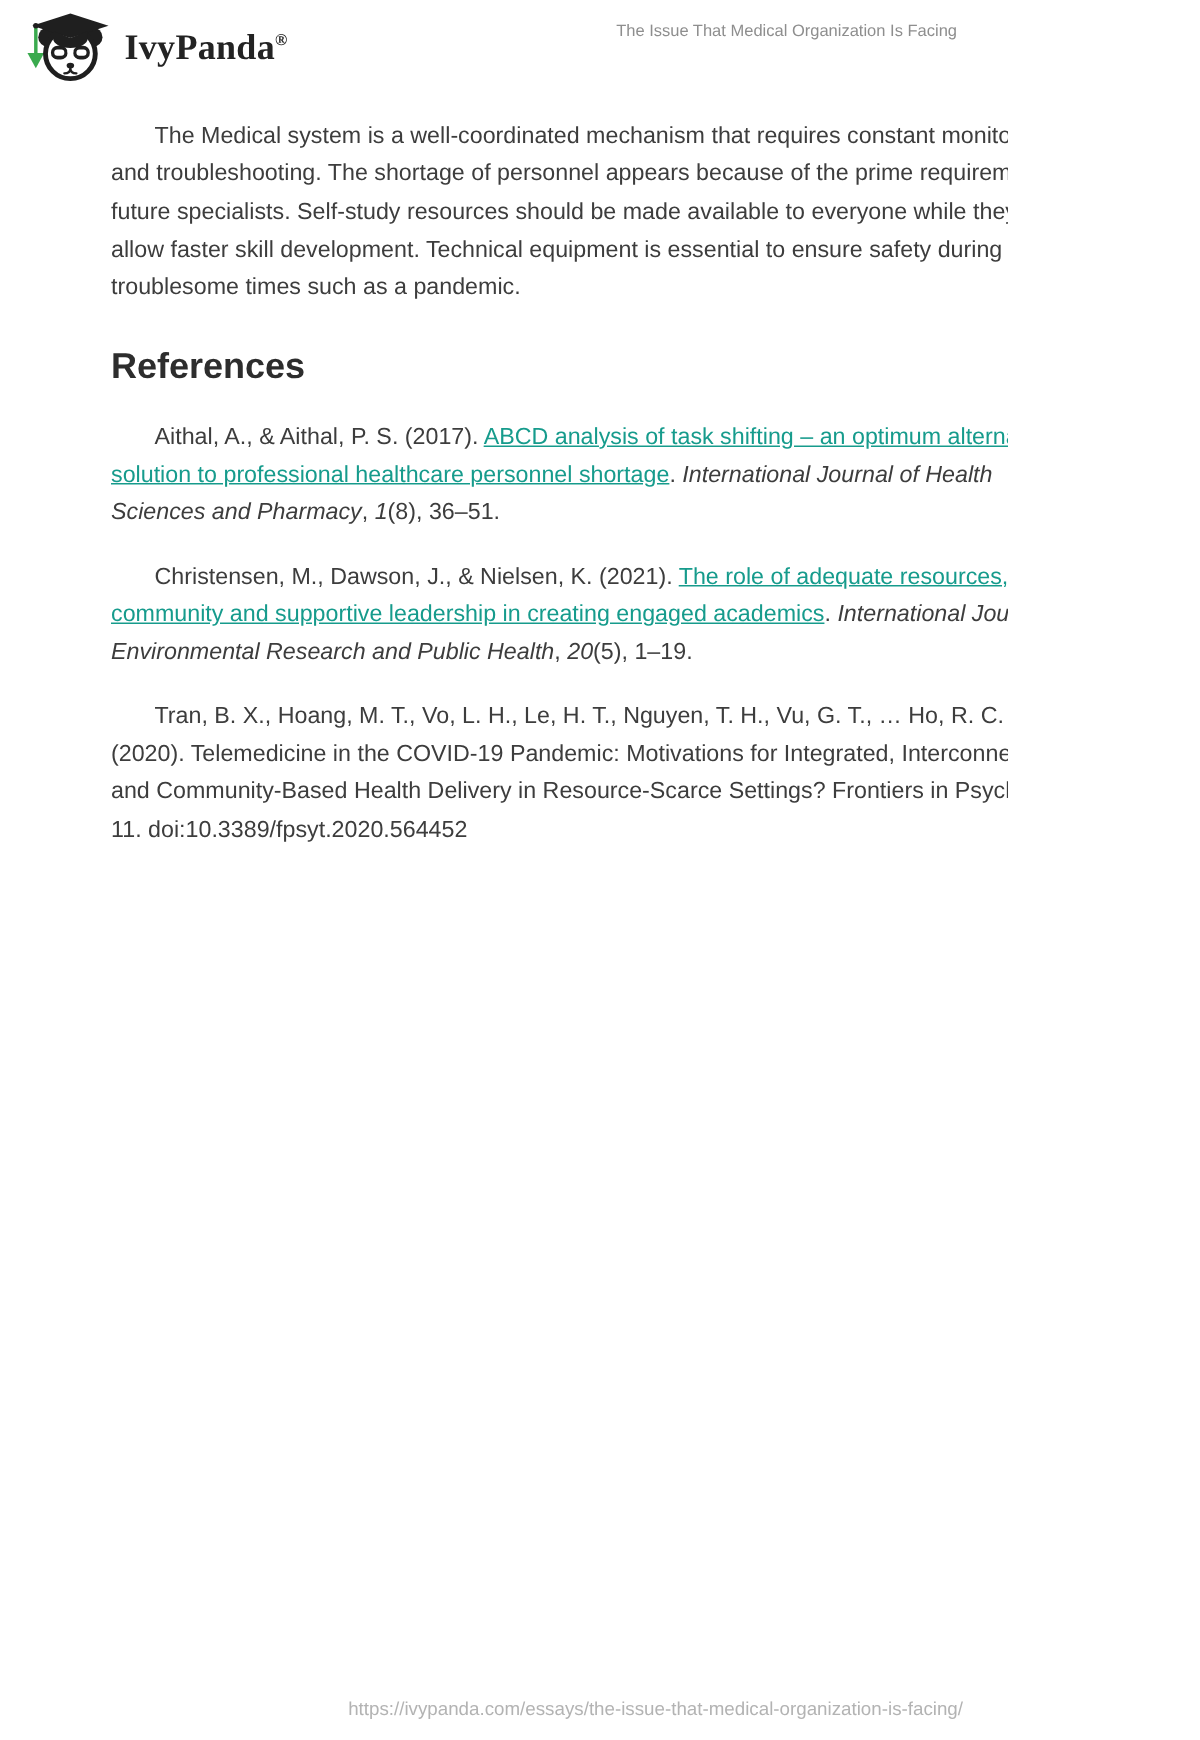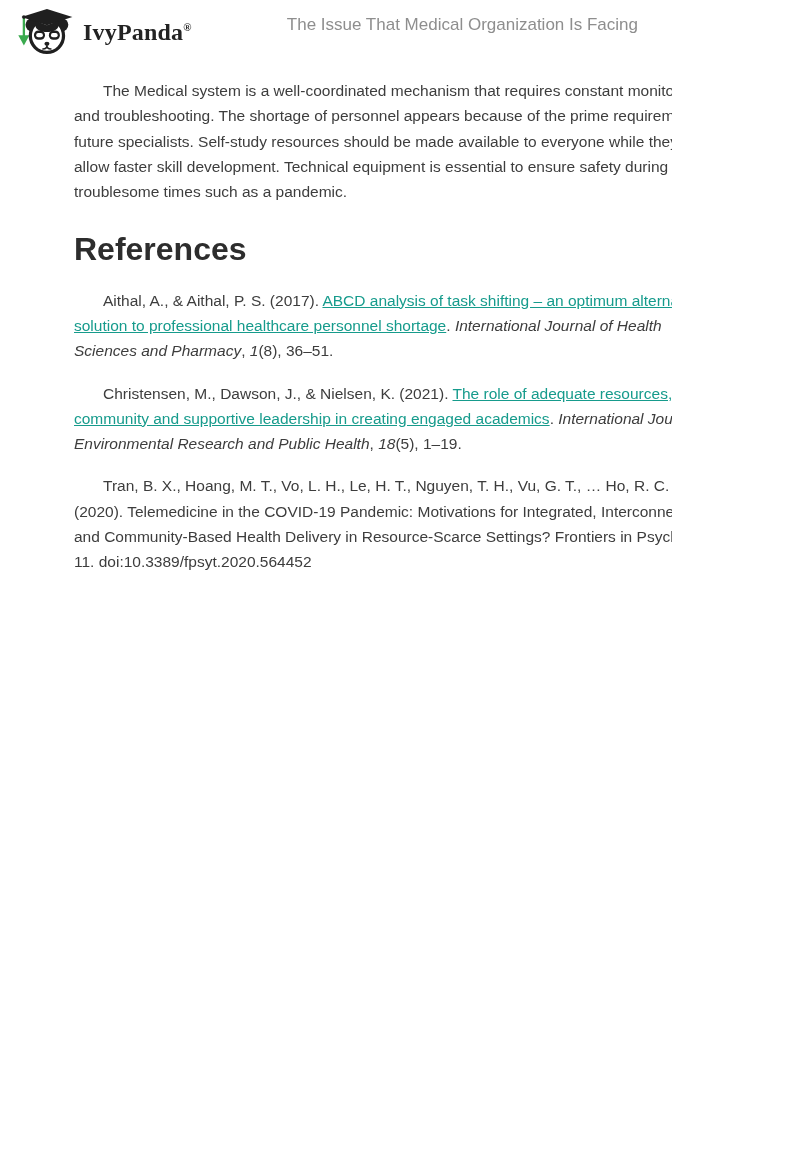--- a/index.html
+++ b/index.html
@@ -36,35 +36,35 @@
     color: #232323;
     letter-spacing: 0.2px;
   }
   .brand-name sup {
     font-size: 11px;
     vertical-align: super;
     line-height: 0;
   }
   .page-title {
     margin-top: 7px;
-    font-size: 17px;
+    font-size: 11px;
     color: var(--muted, #8e8e8e);
   }
 
   
   .content {
     margin: 20px 74px 0 74px;
     width: 652px;
     color: var(--text, #3d3d3d);
     font-size: 15.5px;
     line-height: 25.3px;
   }
   .para { margin: 0 0 28px 0; text-indent: 29px; }
   .references-heading {
-    font-size: 32px;
+    font-size: 24px;
     font-weight: 700;
     color: #2d2d2d;
     margin: 26px 0 20px 0;
     line-height: 1.1;
   }
   .ref { margin: 0 0 17px 0; text-indent: 29px; }
   .ref a {
     color: var(--link, #169b8c);
     text-decoration: underline;
     cursor: pointer;
@@ -115,19 +115,20 @@
       <div class="brand-name"><span>IvyPanda</span><sup>®</sup></div>
     </div>
     <div class="page-title">The Issue That Medical Organization Is Facing</div>
   </div>
 
   <div class="content">
     <p class="para">The Medical system is a well-coordinated mechanism that requires constant monitoring and troubleshooting. The shortage of personnel appears because of the prime requirements for future specialists. Self-study resources should be made available to everyone while they will allow faster skill development. Technical equipment is essential to ensure safety during troublesome times such as a pandemic.</p>
     <h1 class="references-heading">References</h1>
     <div id="references-list">
         <p class="ref"><span>Aithal, A., &amp; Aithal, P. S. (2017). </span><a href="#">ABCD analysis of task shifting – an optimum alternative solution to professional healthcare personnel shortage</a><span>. </span><em>International Journal of Health Sciences and Pharmacy</em><span>, </span><em>1</em><span>(8), 36–51.</span></p>
-        <p class="ref"><span>Christensen, M., Dawson, J., &amp; Nielsen, K. (2021). </span><a href="#">The role of adequate resources, community and supportive leadership in creating engaged academics</a><span>. </span><em>International Journal of Environmental Research and Public Health</em><span>, </span><em>18</em><span>(5), 1–19.</span></p>
+        <p class="ref"><span>Christensen, M., Dawson, J., &amp; Nielsen, K. (2021). </span><a href="#">The role of adequate resources, community and supportive leadership in creating engaged academics</a><span>. </span><em>International Journal of Environmental Research and Public Health</em><span>, </span><em>20</em><span>(5), 1–19.</span></p>
         <p class="ref"><span>Tran, B. X., Hoang, M. T., Vo, L. H., Le, H. T., Nguyen, T. H., Vu, G. T., … Ho, R. C. M. (2020). Telemedicine in the COVID-19 Pandemic: Motivations for Integrated, Interconnected, and Community-Based Health Delivery in Resource-Scarce Settings? Frontiers in Psychiatry, 11. doi:10.3389/fpsyt.2020.564452</span></p>
       </div>
   </div>
 
+  <div class="footer-url">https://ivypanda.com/essays/the-issue-that-medical-organization-is-facing/</div>
 
 </div>
 
 </body></html>

